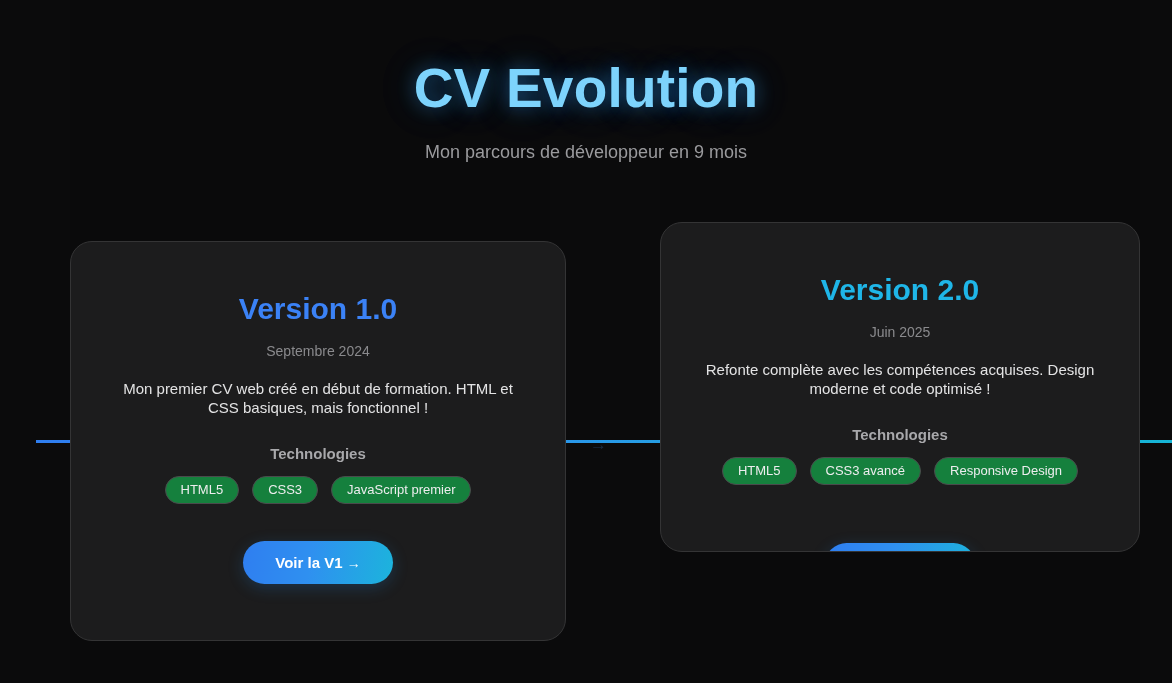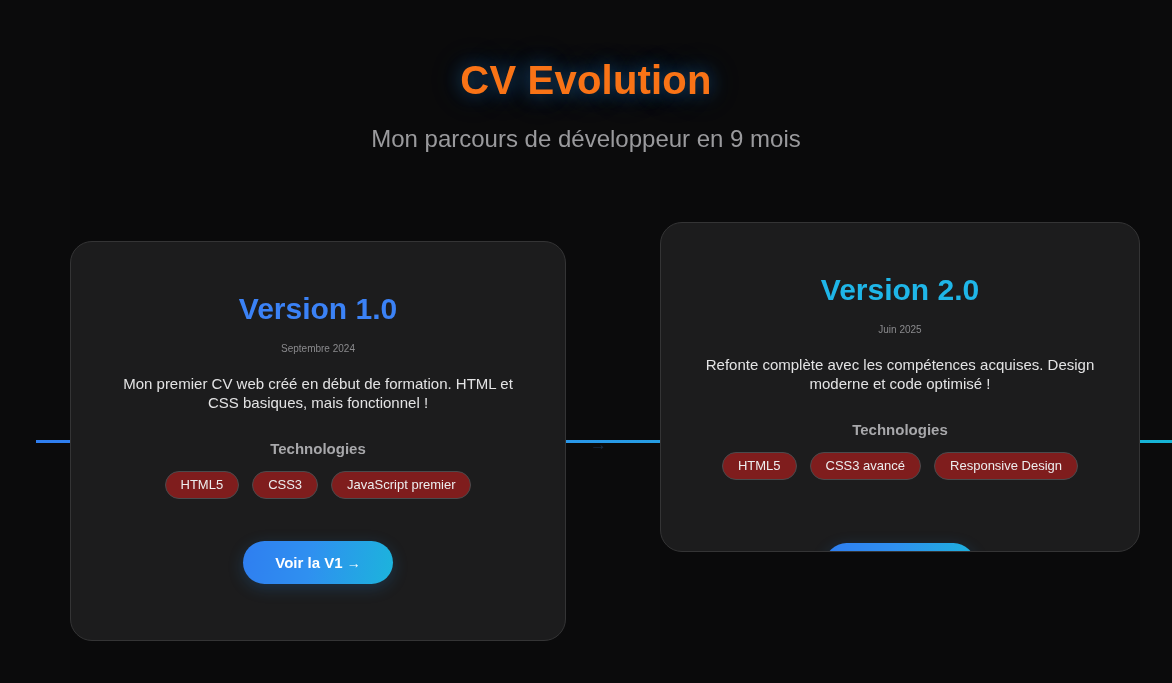--- a/index.html
+++ b/index.html
@@ -32,34 +32,34 @@
   .header {
     position: absolute;
     left: 0;
     right: 0;
     top: 0;
     text-align: center;
     padding-top: 58px;
   }
 
   .page-title {
-    font-size: 40px;
-    font-weight: bold;
-    color: #f97316;
+    font-size: 55px;
+    font-weight: bold;
+    color: #7dd3fc;
     letter-spacing: 0.2px;
     line-height: 1.1;
     text-shadow:
       0 0 18px rgba(47,156,244,0.45),
       0 0 38px rgba(47,156,244,0.22),
       0 0 70px rgba(47,156,244,0.12);
   }
 
   .page-subtitle {
     margin-top: 23px;
-    font-size: 24px;
+    font-size: 18px;
     color: #9a9a9d;
     font-weight: normal;
   }
 
   
   .connector {
     position: absolute;
     left: 36px;
     right: 0;
     top: 440px;
@@ -103,21 +103,21 @@
   .card-title {
     font-size: 30px;
     font-weight: bold;
     line-height: 1.15;
   }
   .card.v1 .card-title { color: #3b82f6; margin-top: 50px; }
   .card.v2 .card-title { color: #1fb6e8; margin-top: 50px; }
 
   .card-date {
     margin-top: 16px;
-    font-size: 10px;
+    font-size: 14px;
     color: #8a8a8d;
   }
 
   .card-desc {
     margin: 20px auto 0;
     width: 400px;
     font-size: 15px;
     line-height: 1.28;
     color: #e3e3e4;
   }
@@ -135,21 +135,21 @@
     display: flex;
     flex-wrap: wrap;
     justify-content: center;
     gap: 9px 13px;
   }
 
   .tech-pill {
     display: inline-block;
     padding: 5px 15px 6px;
     border-radius: 999px;
-    background: #7f1d1d;
+    background: #15803d;
     border: 1px solid #4a4a4c;
     font-size: 13px;
     color: #ededee;
     white-space: nowrap;
   }
 
   .card-btn {
     display: inline-block;
     margin-top: 0;
     padding: 13px 32px;

